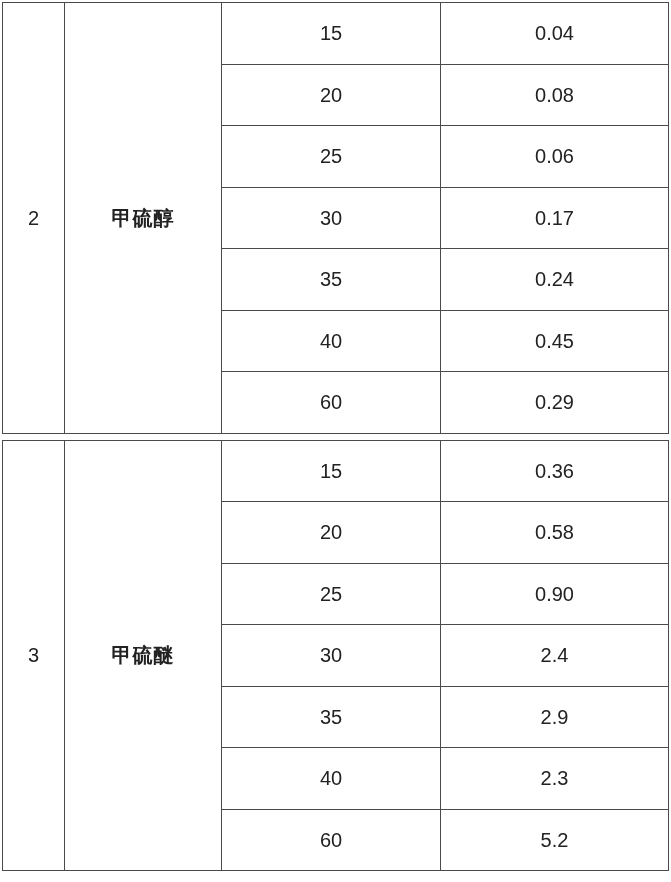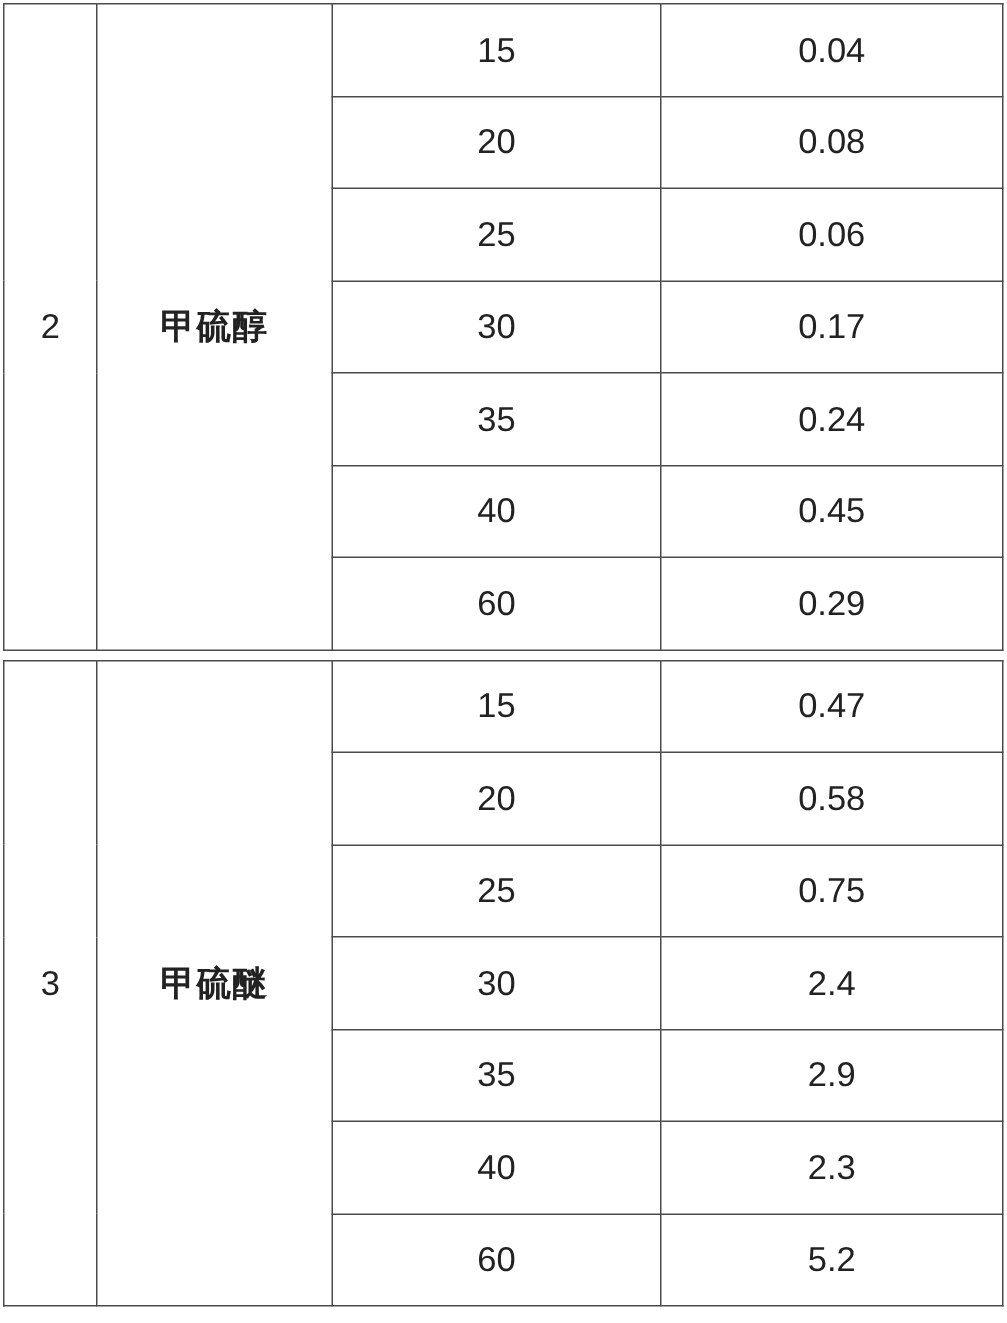--- a/index.html
+++ b/index.html
@@ -28,21 +28,21 @@
     width: 666px;
     background: #ffffff;
     margin-bottom: 6px;
   }
   table.data-table td {
     border: 1.5px solid #4a4a4a;
     text-align: center;
     vertical-align: middle;
     height: 60.5px;
     padding: 0;
-    font-size: 23px;
+    font-size: 20px;
     line-height: 1;
     color: #222222;
     overflow: hidden;
     white-space: nowrap;
   }
   col.c-serial { width: 62px; }
   col.c-name   { width: 157px; }
   col.c-param  { width: 219px; }
   col.c-value  { width: 228px; }
   td.name-cell {
@@ -102,29 +102,29 @@
         <col class="c-serial">
           <col class="c-name">
           <col class="c-param">
           <col class="c-value">
       </colgroup>
       <tbody>
         <tr>
           <td rowspan="7">3</td>
           <td rowspan="7" class="name-cell">甲硫醚</td>
           <td>15</td>
-          <td>0.47</td>
+          <td>0.36</td>
         </tr>
         <tr>
           <td>20</td>
           <td>0.58</td>
         </tr>
         <tr>
           <td>25</td>
-          <td>0.75</td>
+          <td>0.90</td>
         </tr>
         <tr>
           <td>30</td>
           <td>2.4</td>
         </tr>
         <tr>
           <td>35</td>
           <td>2.9</td>
         </tr>
         <tr>

